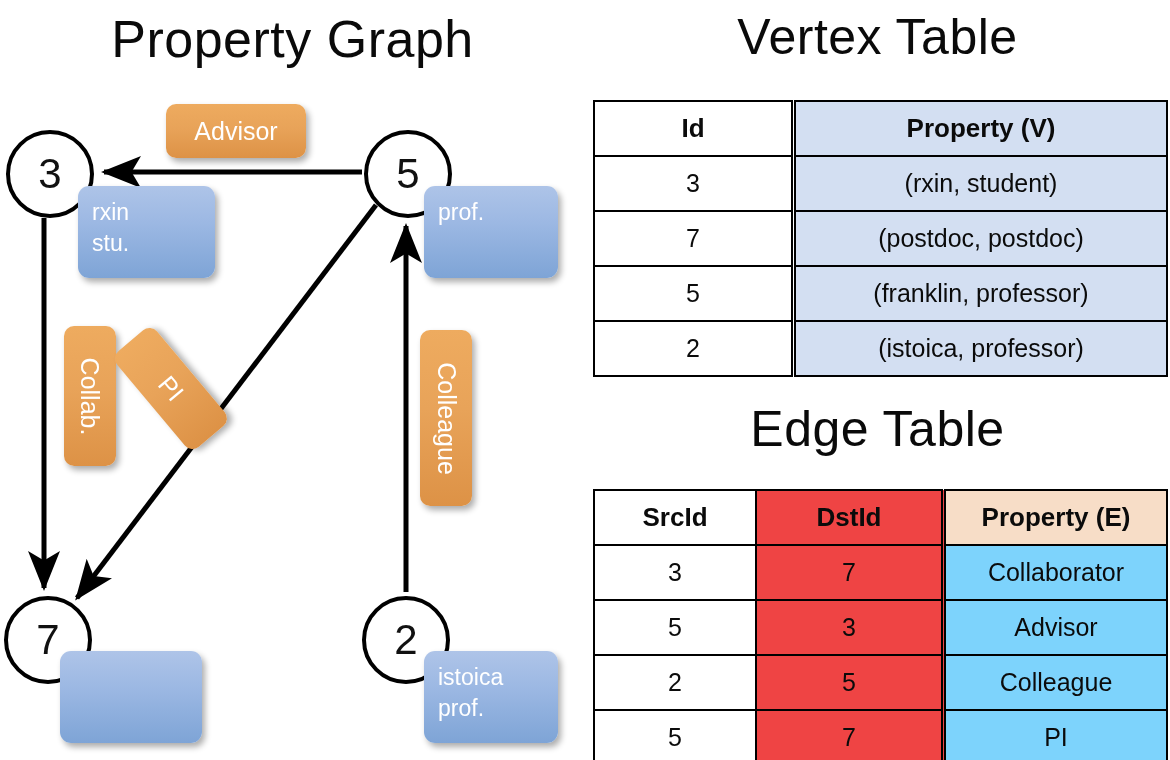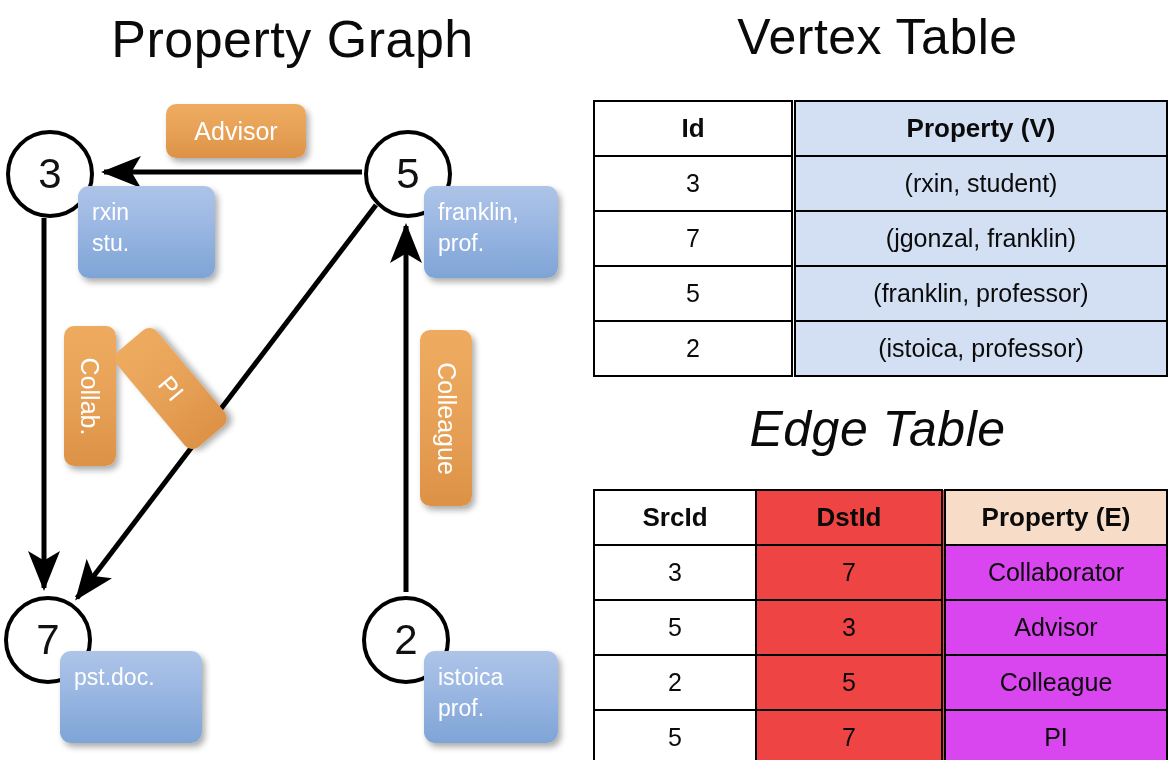--- a/index.html
+++ b/index.html
@@ -35,21 +35,20 @@
     left: 585px; top: 6px; width: 585px;
     text-align: center;
     font-size: 50px;
     line-height: 62px;
   }
   #title-edge-table {
     left: 585px; top: 398px; width: 585px;
     text-align: center;
     font-size: 50px;
     line-height: 62px;
-    font-style: italic;
   }
 
   
   #graph-panel {
     position: absolute;
     left: 0; top: 0;
     width: 585px; height: 660px;
   }
   #graph-edges {
     position: absolute;
@@ -172,21 +171,21 @@
   #vertex-table .col-prop{ background: #d3dff2; border-left: 5px double #000000; }
   #vertex-table th.col-prop { background: #d3dff2; }
 
   
   #edge-table {
     left: 593px; top: 489px;
     width: 575px;
   }
   #edge-table .col-src { width: 152px; background: #ffffff; }
   #edge-table .col-dst { width: 176px; background: #ef4444; margin-left: 7px; }
-  #edge-table .col-prop{ background: #d946ef; border-left: 5px double #000000; }
+  #edge-table .col-prop{ background: #7dd3fc; border-left: 5px double #000000; }
   #edge-table th.col-prop { background: #f7ddc7; }
 </style>
 </head>
 <body>
 
 <div id="graph-panel">
 
   <div class="title" id="title-property-graph">Property Graph</div>
 
   <svg id="graph-edges" viewBox="0 0 585 760" width="585" height="760">
@@ -216,25 +215,23 @@
   </div>
   <div class="node" id="node-2">
     <span>2</span>
   </div>
 
   <div class="prop-box" id="prop-rxin">
     <span>rxin</span>
     <span>stu.</span>
   </div>
   <div class="prop-box" id="prop-franklin">
-    <span>franklin,</span>
     <span>prof.</span>
   </div>
   <div class="prop-box" id="prop-jgonzal">
-    <span>pst.doc.</span>
   </div>
   <div class="prop-box" id="prop-istoica">
     <span>istoica</span>
     <span>prof.</span>
   </div>
 
   <div class="edge-label" id="edge-label-advisor">
     <span class="htext">Advisor</span>
   </div>
   <div class="edge-label" id="edge-label-collab">
@@ -257,21 +254,21 @@
       <th class="col-prop">Property (V)</th>
     </tr>
   </thead>
   <tbody>
     <tr>
       <td class="col-id">3</td>
       <td class="col-prop">(rxin, student)</td>
     </tr>
     <tr>
       <td class="col-id">7</td>
-      <td class="col-prop">(jgonzal, franklin)</td>
+      <td class="col-prop">(postdoc, postdoc)</td>
     </tr>
     <tr>
       <td class="col-id">5</td>
       <td class="col-prop">(franklin, professor)</td>
     </tr>
     <tr>
       <td class="col-id">2</td>
       <td class="col-prop">(istoica, professor)</td>
     </tr>
   </tbody>

